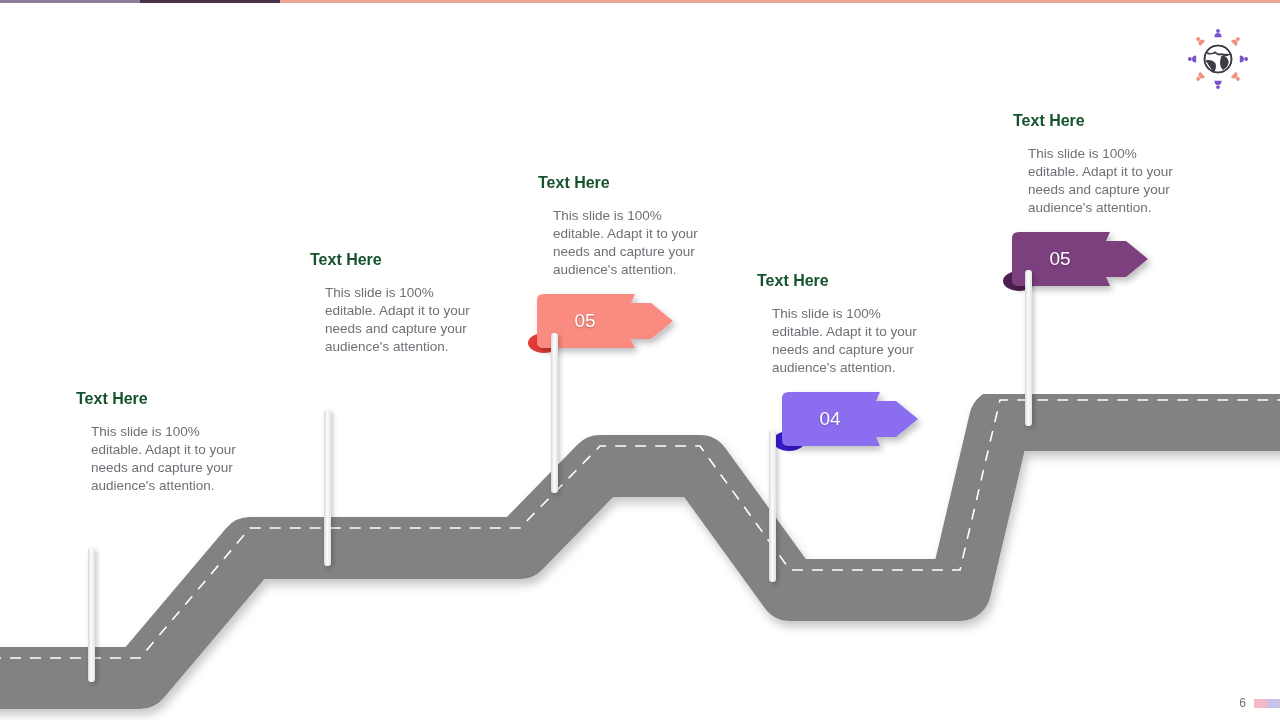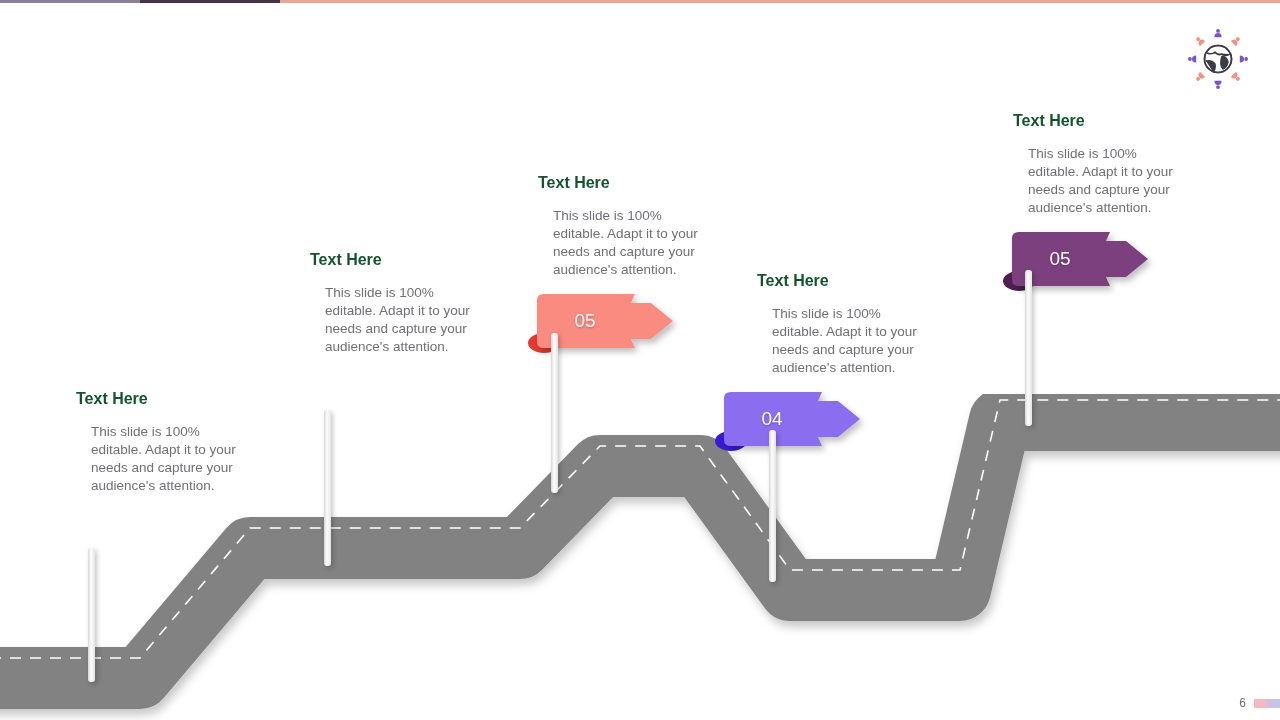--- a/index.html
+++ b/index.html
@@ -178,21 +178,21 @@
     <div class="num">05</div>
   </div>
   <div style="position:absolute;left:551px;top:333px;width:7px;height:160px;
               background:linear-gradient(90deg,#d8d8d8,#fdfdfd 45%,#e3e3e3);
               border-radius:3px;box-shadow:2px 2px 5px rgba(0,0,0,.22);"></div>
 
   <div class="milestone" style="left:757px; top:271px;">
     <div class="ms-head">Text Here</div>
     <div class="ms-body">This slide is 100% editable. Adapt it to your needs and capture your audience's attention.</div>
   </div>
-  <div class="flag" style="position:absolute;left:714px;top:388px;width:152px;height:62px;">
+  <div class="flag" style="position:absolute;left:772px;top:388px;width:152px;height:62px;">
     <svg width="152" height="62" viewBox="0 0 152 62">
       <filter id="fs4" x="-20%" y="-20%" width="150%" height="160%">
         <feDropShadow dx="3" dy="4" stdDeviation="3" flood-color="#000" flood-opacity="0.25"></feDropShadow>
       </filter>
       <ellipse cx="17" cy="53" rx="16" ry="10" fill="#3a1ad0"></ellipse>
       <path filter="url(#fs4)" d="M10 10 q0 -6 7 -6 L108 4 L104 13 L124 13 L146 31 L124 49 L104 49 L108 58 L17 58 q-7 0 -7 -6 Z" fill="#8b6ef0"></path>
     </svg>
     <div class="num">04</div>
   </div>
   <div style="position:absolute;left:769px;top:430px;width:7px;height:152px;

